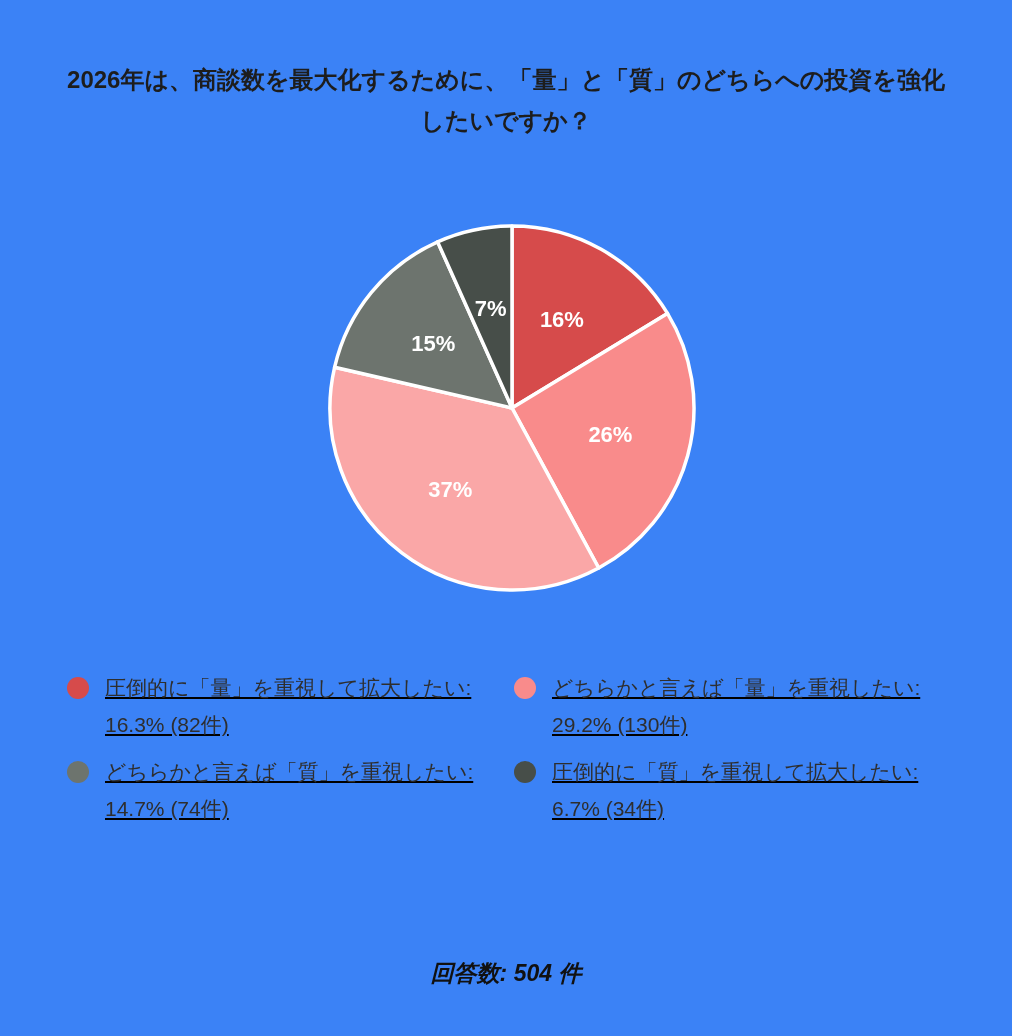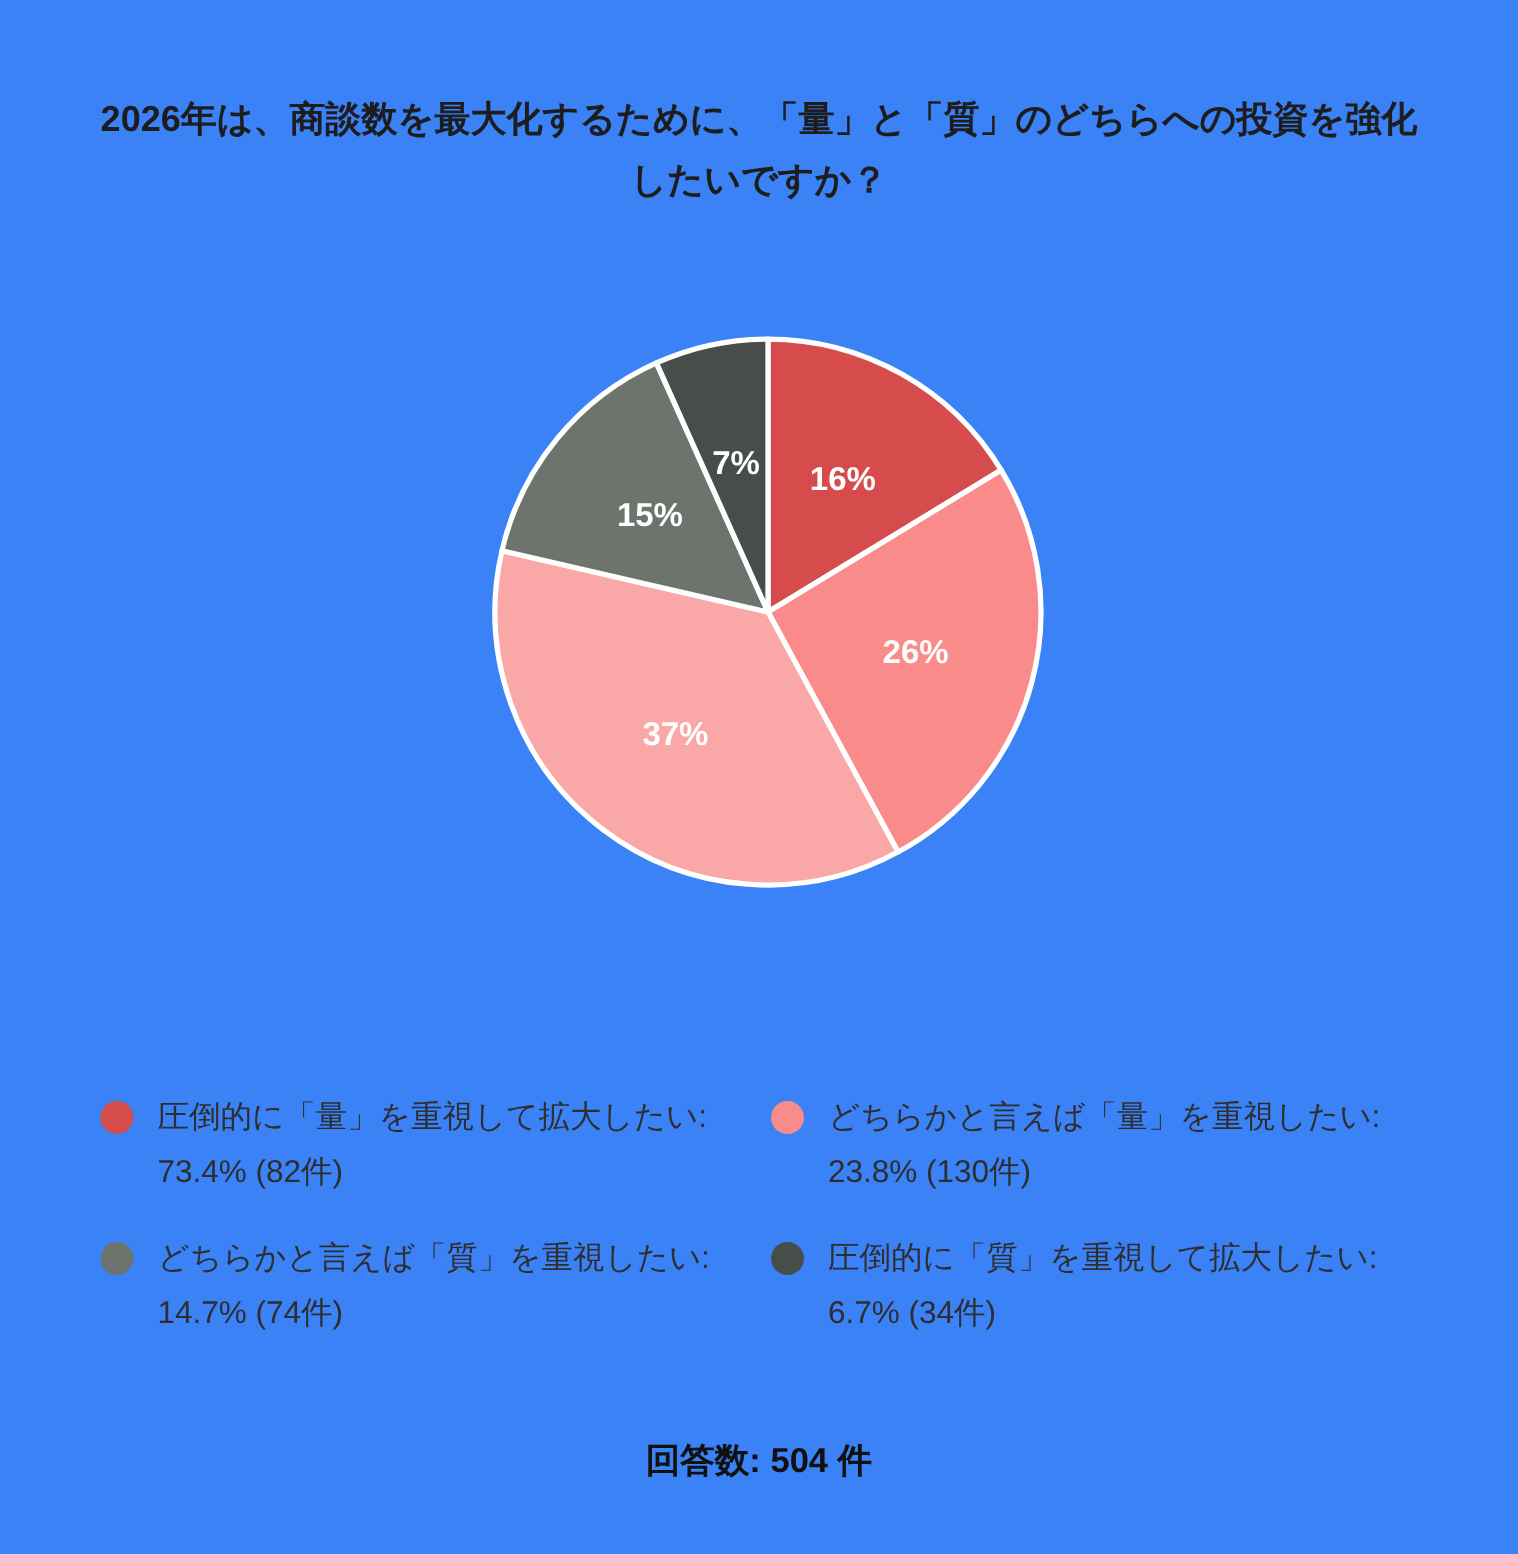--- a/index.html
+++ b/index.html
@@ -34,25 +34,26 @@
     font-family: "Liberation Sans", sans-serif;
     font-size: 22px;
     font-weight: bold;
     fill: #ffffff;
     text-anchor: middle;
     dominant-baseline: central;
   }
   .legend {
     position: absolute;
     left: 67px;
-    top: 726px;
+    top: 669px;
     width: 900px;
     display: grid;
     grid-template-columns: 447px auto;
-    row-gap: 20px;
+    row-gap: 10px;
+    text-decoration: underline;
   }
   .legend-item {
     display: flex;
     align-items: flex-start;
   }
   .dot {
     width: 22px;
     height: 22px;
     border-radius: 50%;
     flex: 0 0 22px;
@@ -66,20 +67,21 @@
   }
   .chart-footer {
     position: absolute;
     top: 958px;
     left: 0;
     width: 100%;
     text-align: center;
     font-size: 23px;
     font-weight: bold;
     color: #111111;
+    font-style: italic;
   }
 </style>
 </head>
 <body>
 
 <div class="canvas">
   <div class="chart-title">2026年は、商談数を最大化するために、「量」と「質」のどちらへの投資を強化したいですか？</div>
 
   <div class="pie-wrap">
     <svg id="pie-svg" width="400" height="400" viewBox="0 0 400 400">
@@ -94,28 +96,28 @@
         <text x="121.3" y="135.3" class="slice-label">15%</text>
         <text x="178.7" y="100.3" class="slice-label">7%</text>
       </svg>
   </div>
 
   <div class="legend" id="legend">
       <div class="legend-item">
         <span class="dot" style="background: rgb(214, 75, 75);"></span>
         <div class="legend-text">
           <div>圧倒的に「量」を重視して拡大したい:</div>
-          <div>73.4% (82件)</div>
+          <div>16.3% (82件)</div>
         </div>
       </div>
       <div class="legend-item">
         <span class="dot" style="background: rgb(249, 139, 139);"></span>
         <div class="legend-text">
           <div>どちらかと言えば「量」を重視したい:</div>
-          <div>23.8% (130件)</div>
+          <div>29.2% (130件)</div>
         </div>
       </div>
       <div class="legend-item">
         <span class="dot" style="background: rgb(109, 116, 110);"></span>
         <div class="legend-text">
           <div>どちらかと言えば「質」を重視したい:</div>
           <div>14.7% (74件)</div>
         </div>
       </div>
       <div class="legend-item">

